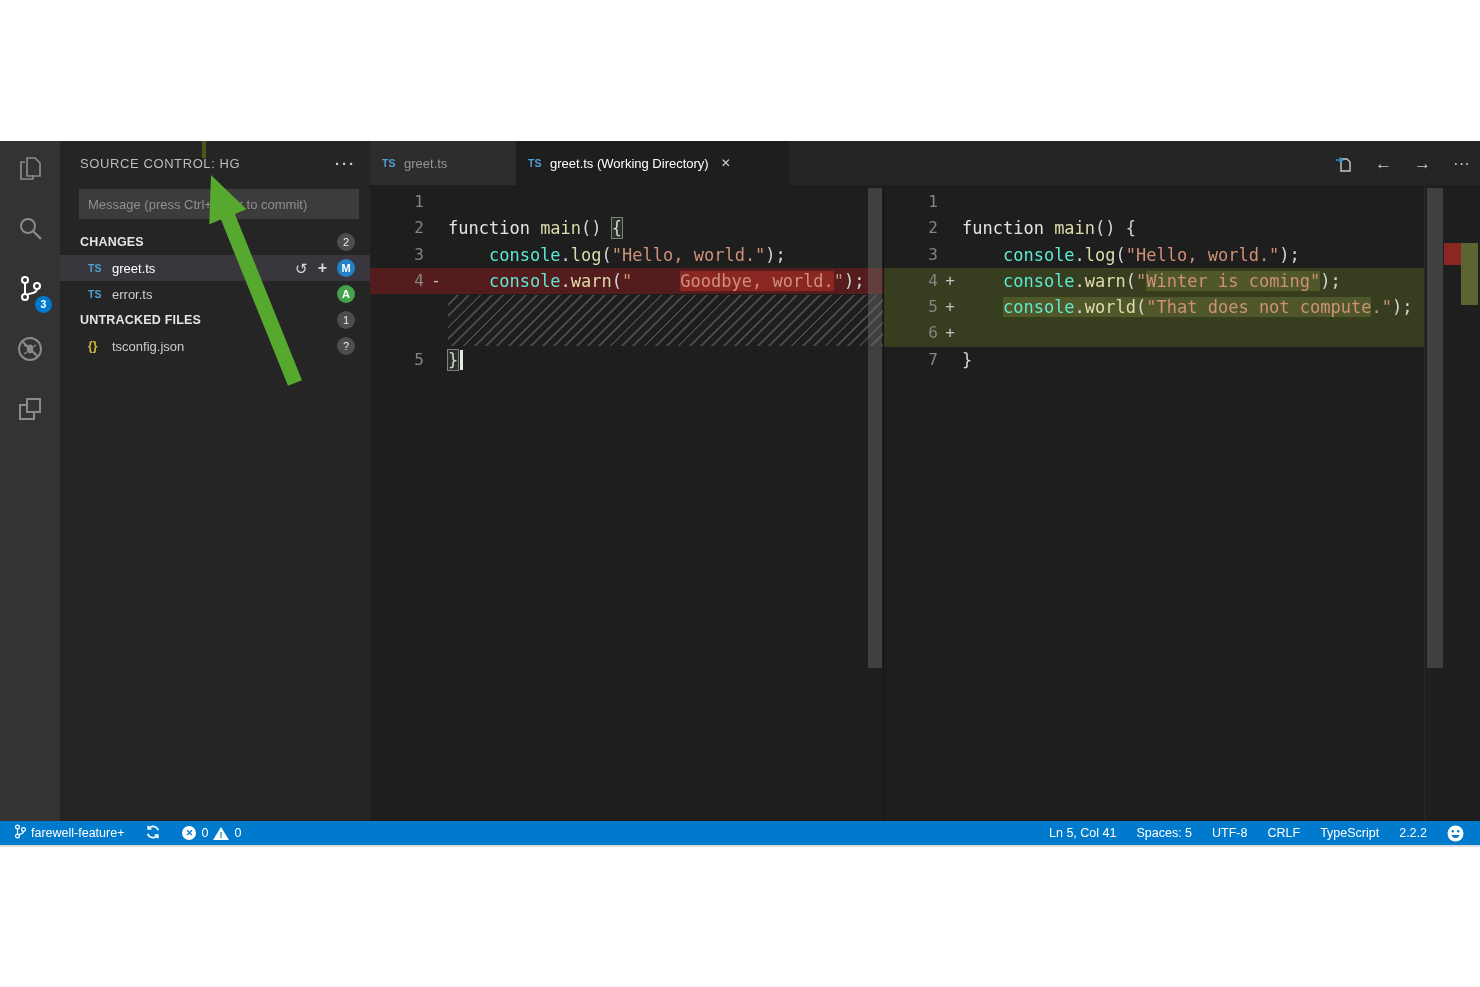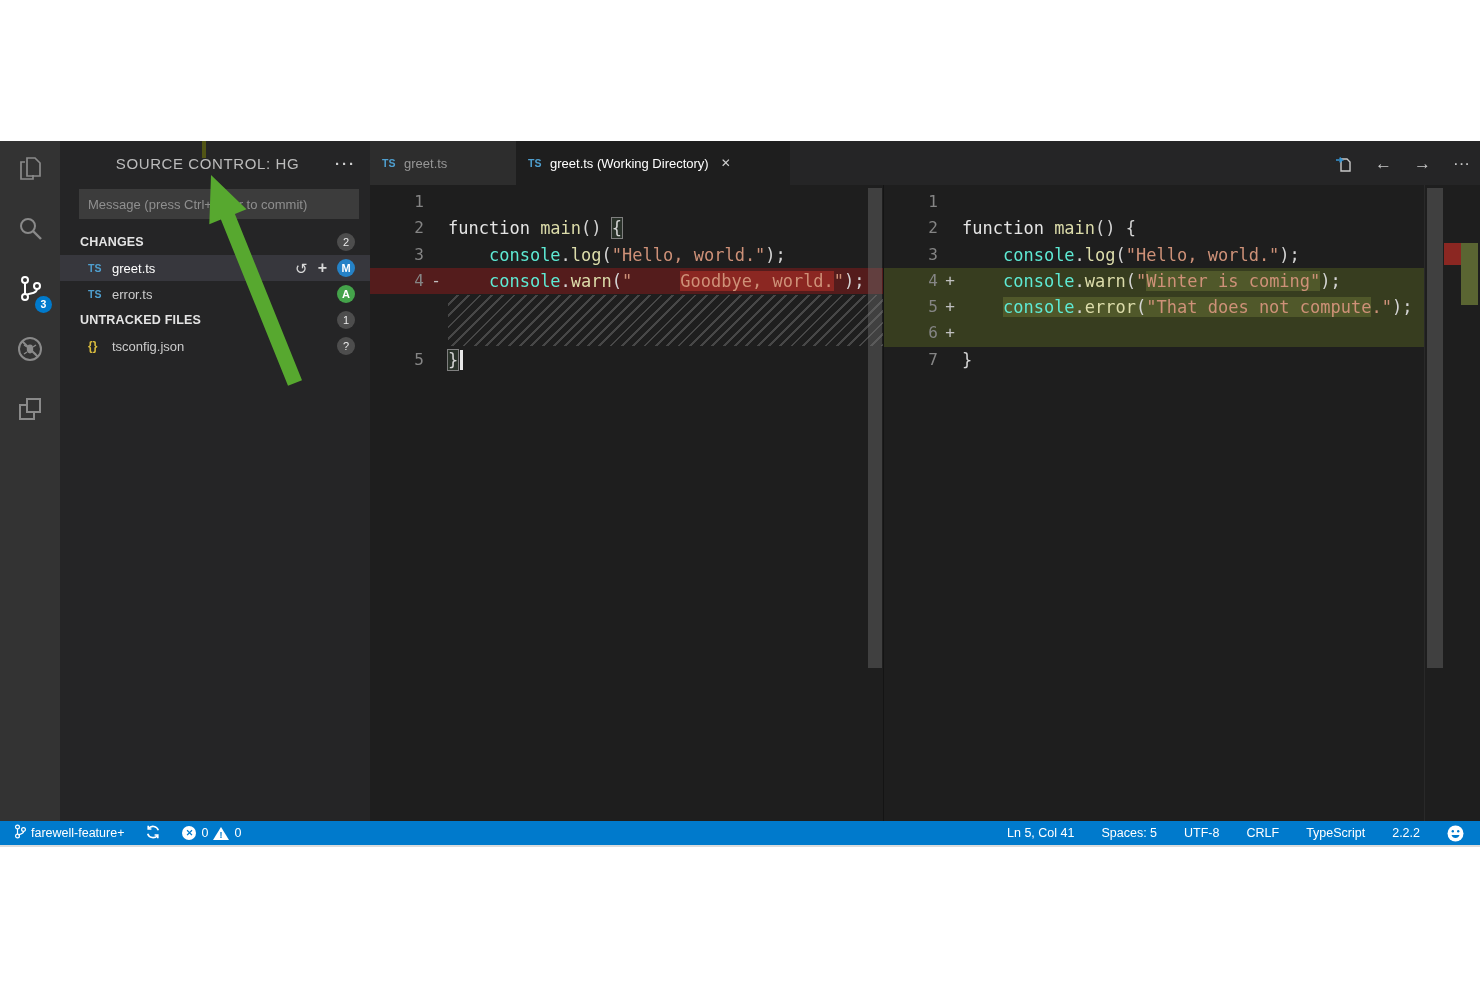--- a/index.html
+++ b/index.html
@@ -15,21 +15,21 @@
   .act-item{width:60px;height:60px;display:flex;align-items:center;justify-content:center;
             position:relative;cursor:pointer;}
   .act-item svg{stroke:#8a8a8a;fill:none;stroke-width:1.7;}
   .act-item.active svg{stroke:#ffffff;}
   .act-badge{position:absolute;right:8px;bottom:8px;min-width:17px;height:17px;border-radius:50%;
              background:#007acc;color:#fff;font-size:10.5px;line-height:17px;text-align:center;font-weight:bold;}
 
   
   .sidebar{width:310px;height:100%;background:#252526;flex:none;position:relative;color:#cccccc;}
   .sb-head{height:44px;display:flex;align-items:center;padding:0 14px 0 20px;}
-  .sb-title{font-size:15px;letter-spacing:.6px;color:#bcbcbc;flex:1;text-align:center;}
+  .sb-title{font-size:13px;letter-spacing:.6px;color:#bcbcbc;flex:1;}
   .sb-dots{color:#cfcfcf;font-size:15px;letter-spacing:2px;font-weight:bold;cursor:pointer;}
   .commit-input{display:block;width:262px;margin:4px 10px 10px 19px;height:30px;background:#3c3c3c;
                 border:none;outline:none;color:#cccccc;font-size:13px;padding:0 9px;
                 font-family:"Liberation Sans",sans-serif;}
   .commit-input::placeholder{color:#8f8f8f;}
   .scm-section-header{height:26px;display:flex;align-items:center;padding:0 15px 0 20px;}
   .scm-section-label{font-size:12.5px;font-weight:bold;color:#e4e4e4;flex:1;letter-spacing:.2px;}
   .badge{min-width:18px;height:18px;border-radius:50%;background:#4d4d4d;color:#eaeaea;
          font-size:11px;line-height:18px;text-align:center;flex:none;}
   .scm-row{height:26px;display:flex;align-items:center;padding:0 15px 0 28px;cursor:pointer;}
@@ -80,21 +80,21 @@
   .vslider{position:absolute;background:rgba(121,121,121,.38);}
   .overview-track{position:absolute;left:1054px;top:0;bottom:0;width:56px;background:#1e1e1e;
                   border-left:1px solid rgba(255,255,255,.05);}
   .ov-mark{position:absolute;}
 
   
   .statusbar{position:absolute;left:0;bottom:0;width:1480px;height:24px;background:#007acc;
              color:#ffffff;display:flex;align-items:center;font-size:12.5px;}
   .sb-item{display:flex;align-items:center;gap:5px;cursor:pointer;padding:0 4px;}
   .sb-left{display:flex;align-items:center;margin-left:10px;gap:14px;}
-  .sb-right{display:flex;align-items:center;margin-left:auto;margin-right:10px;gap:15px;}
+  .sb-right{display:flex;align-items:center;margin-left:auto;margin-right:10px;gap:8px;}
   .sb-right .sb-item{padding:0 6px;}
   .err-ic{width:14px;height:14px;border-radius:50%;background:#fff;color:#007acc;font-size:9px;
           font-weight:bold;text-align:center;line-height:14px;display:inline-block;}
   .warn-ic{width:0;height:0;border-left:8px solid transparent;border-right:8px solid transparent;
            border-bottom:13px solid #fff;position:relative;display:inline-block;}
   .warn-ic i{position:absolute;left:-2px;top:3px;font-style:normal;color:#007acc;font-size:9px;font-weight:bold;}
 
   
   .annotation{position:absolute;left:0;top:0;pointer-events:none;z-index:50;}
 </style>
@@ -218,21 +218,21 @@
               <div class="crow"><span class="lnum">3</span><span class="lsign"></span><span class="lcode"><span class="c-pl">    </span><span class="c-cls">console</span><span class="c-pl">.</span><span class="c-fn">log</span><span class="c-pl">(</span><span class="c-str">"Hello, world."</span><span class="c-pl">);</span></span></div>
               <div class="crow removed"><span class="lnum">4</span><span class="lsign">-</span><span class="lcode"><span class="c-pl">    </span><span class="c-cls">console</span><span class="c-pl">.</span><span class="c-fn">warn</span><span class="c-pl">(</span><span class="c-str">"</span><span class="c-str hl">Goodbye, world.</span><span class="c-str">"</span><span class="c-pl">);</span></span></div>
               <div class="crow hatch" style="height: 52.6px;"><span class="lnum"></span><span class="lsign"></span><span class="hatchfill"></span></div>
               <div class="crow"><span class="lnum">5</span><span class="lsign"></span><span class="lcode"><span class="c-pl bracket">}</span><span class="caret"></span></span></div>
             </div>
           <div class="pane right" id="pane-right">
               <div class="crow"><span class="lnum">1</span><span class="lsign"></span><span class="lcode"></span></div>
               <div class="crow"><span class="lnum">2</span><span class="lsign"></span><span class="lcode"><span class="c-kw">function </span><span class="c-fn">main</span><span class="c-pl">() </span><span class="c-pl">{</span></span></div>
               <div class="crow"><span class="lnum">3</span><span class="lsign"></span><span class="lcode"><span class="c-pl">    </span><span class="c-cls">console</span><span class="c-pl">.</span><span class="c-fn">log</span><span class="c-pl">(</span><span class="c-str">"Hello, world."</span><span class="c-pl">);</span></span></div>
               <div class="crow added"><span class="lnum">4</span><span class="lsign">+</span><span class="lcode"><span class="c-pl">    </span><span class="c-cls">console</span><span class="c-pl">.</span><span class="c-fn">warn</span><span class="c-pl">(</span><span class="c-str">"</span><span class="c-str hl">Winter is coming</span><span class="c-str hl">"</span><span class="c-pl">);</span></span></div>
-              <div class="crow added"><span class="lnum">5</span><span class="lsign">+</span><span class="lcode"><span class="c-pl">    </span><span class="c-cls hl">console</span><span class="c-pl hl">.</span><span class="c-fn hl">error</span><span class="c-pl hl">(</span><span class="c-str hl">"That does not compute</span><span class="c-str">."</span><span class="c-pl">);</span></span></div>
+              <div class="crow added"><span class="lnum">5</span><span class="lsign">+</span><span class="lcode"><span class="c-pl">    </span><span class="c-cls hl">console</span><span class="c-pl hl">.</span><span class="c-fn hl">world</span><span class="c-pl hl">(</span><span class="c-str hl">"That does not compute</span><span class="c-str">."</span><span class="c-pl">);</span></span></div>
               <div class="crow added"><span class="lnum">6</span><span class="lsign">+</span><span class="lcode"></span></div>
               <div class="crow"><span class="lnum">7</span><span class="lsign"></span><span class="lcode"><span class="c-pl">}</span></span></div>
             </div>
 
           <div class="overview-track">
             <div class="ov-mark" style="left:19px;top:58px;width:17px;height:22px;background:#8b2722;"></div>
             <div class="ov-mark" style="left:36px;top:58px;width:17px;height:62px;background:#5a6532;"></div>
           </div>
           <div class="vslider" style="left:498px;top:3px;width:14px;height:480px;"></div>
           <div class="vslider" style="left:1057px;top:3px;width:16px;height:480px;"></div>

